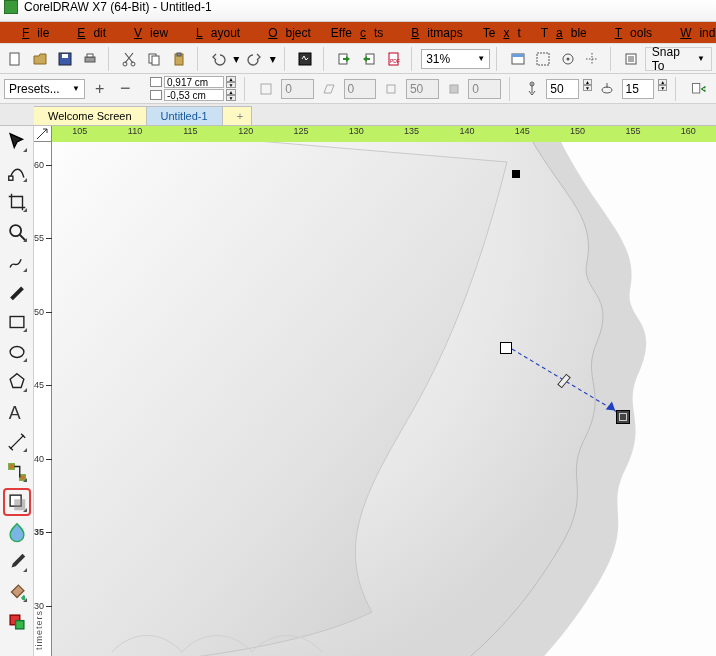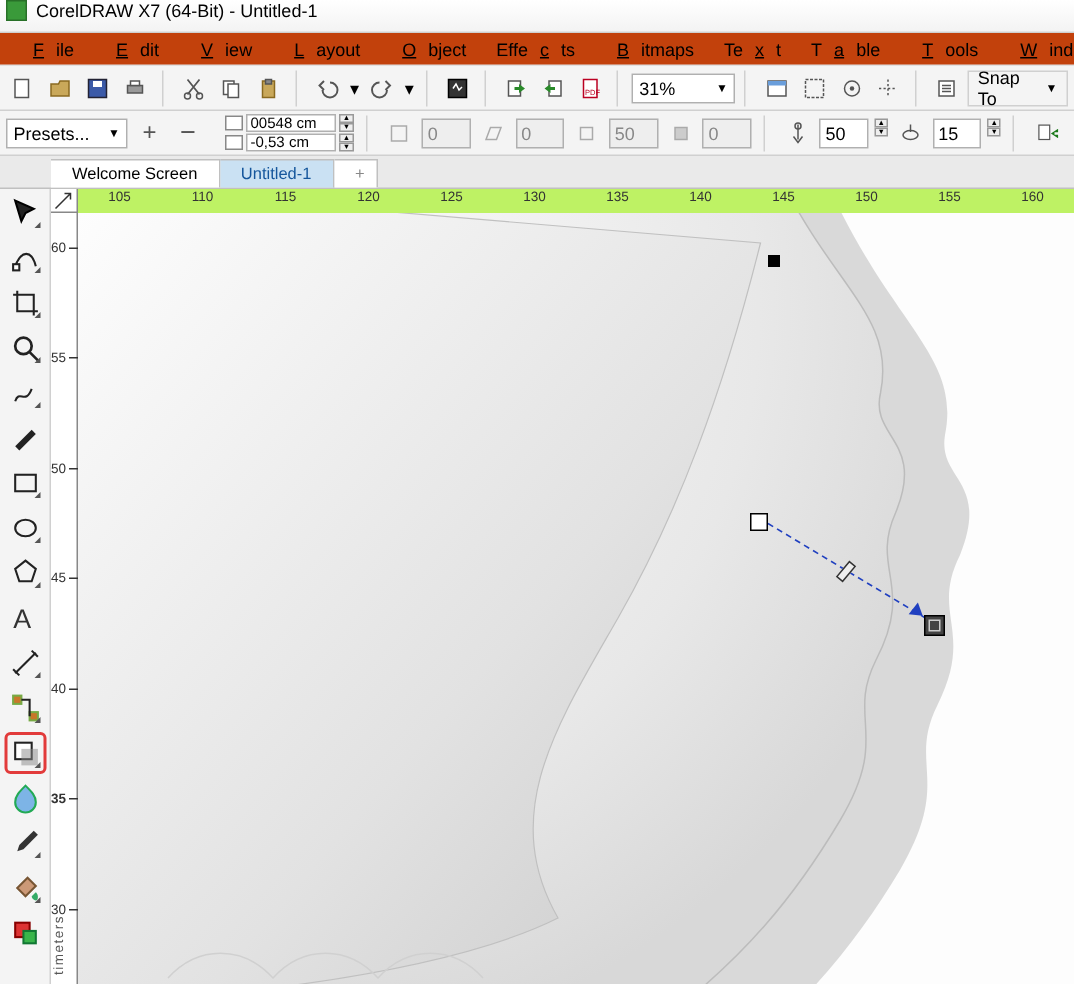--- a/index.html
+++ b/index.html
@@ -32,21 +32,21 @@
   .dim-input { width:60px; height:12px; line-height:12px; border:1px solid #b0b0b0; background:#fff; font-size:10px; padding:0 2px;}
   .spin { width:10px; height:12px; display:flex; flex-direction:column;}
   .spin div{height:6px;border:1px solid #999;background:#eee;font-size:5px;line-height:4px;text-align:center;}
   .num-field { width:36px; height:20px; border:1px solid #b0b0b0; background:#eee; color:#888; display:flex; align-items:center; padding:0 3px; }
   .num-field.enabled{background:#fff;color:#000;}
   .tbtn svg{width:16px;height:16px;}
   .export-btn{width:28px;height:22px;display:flex;align-items:center;justify-content:center;}
 
   
   .doctabs { height: 22px; background:#eaeaea; border-bottom:1px solid #c0c0c0; display:flex; align-items:flex-end; padding-left:34px;}
-  .doctab { padding: 3px 14px; font-size:11px; background:#ffffff; border-right:1px solid #c0c0c0; border-top:1px solid #c0c0c0;}
+  .doctab { padding: 3px 14px; font-size:11px; background:#fef9c3; border-right:1px solid #c0c0c0; border-top:1px solid #c0c0c0;}
   .doctab.active { background:#cae1f3; color:#15569c;}
   .doctab.add{width:18px;text-align:center;color:#888;}
 
   
   .workspace { position: relative; display:flex; height: calc(656px - 22px - 22px - 30px - 30px - 22px); }
   .toolbox { width: 34px; background:#f4f4f4; border-right:1px solid #d0d0d0; padding-top:4px; display:flex; flex-direction:column; align-items:center; gap:6px;}
   .tool { width:24px; height:24px; display:flex; align-items:center; justify-content:center; border:1px solid transparent; position:relative;}
   .tool .fly{position:absolute;bottom:1px;right:1px;width:0;height:0;border-left:4px solid transparent;border-bottom:4px solid #555;}
   .tool.highlight{outline:2px solid #e23b3b;border-radius:2px;}
 
@@ -226,21 +226,21 @@
 <div class="propbar">
   <div class="preset-select">
     <span>Presets...</span>
     <span style="font-size:8px;">▼</span>
   </div>
   <div class="tbtn" style="font-size:16px;color:#555;">+</div>
   <div class="tbtn" style="font-size:18px;color:#555;">−</div>
   <div class="dim-group">
     <div class="dim-field">
       <div class="dim-icon"></div>
-      <div class="dim-input">00548 cm</div>
+      <div class="dim-input">0,917 cm</div>
       <div class="spin">
           <div>▲</div>
           <div>▼</div>
         </div>
     </div>
     <div class="dim-field">
       <div class="dim-icon"></div>
       <div class="dim-input">-0,53 cm</div>
       <div class="spin">
           <div>▲</div>

